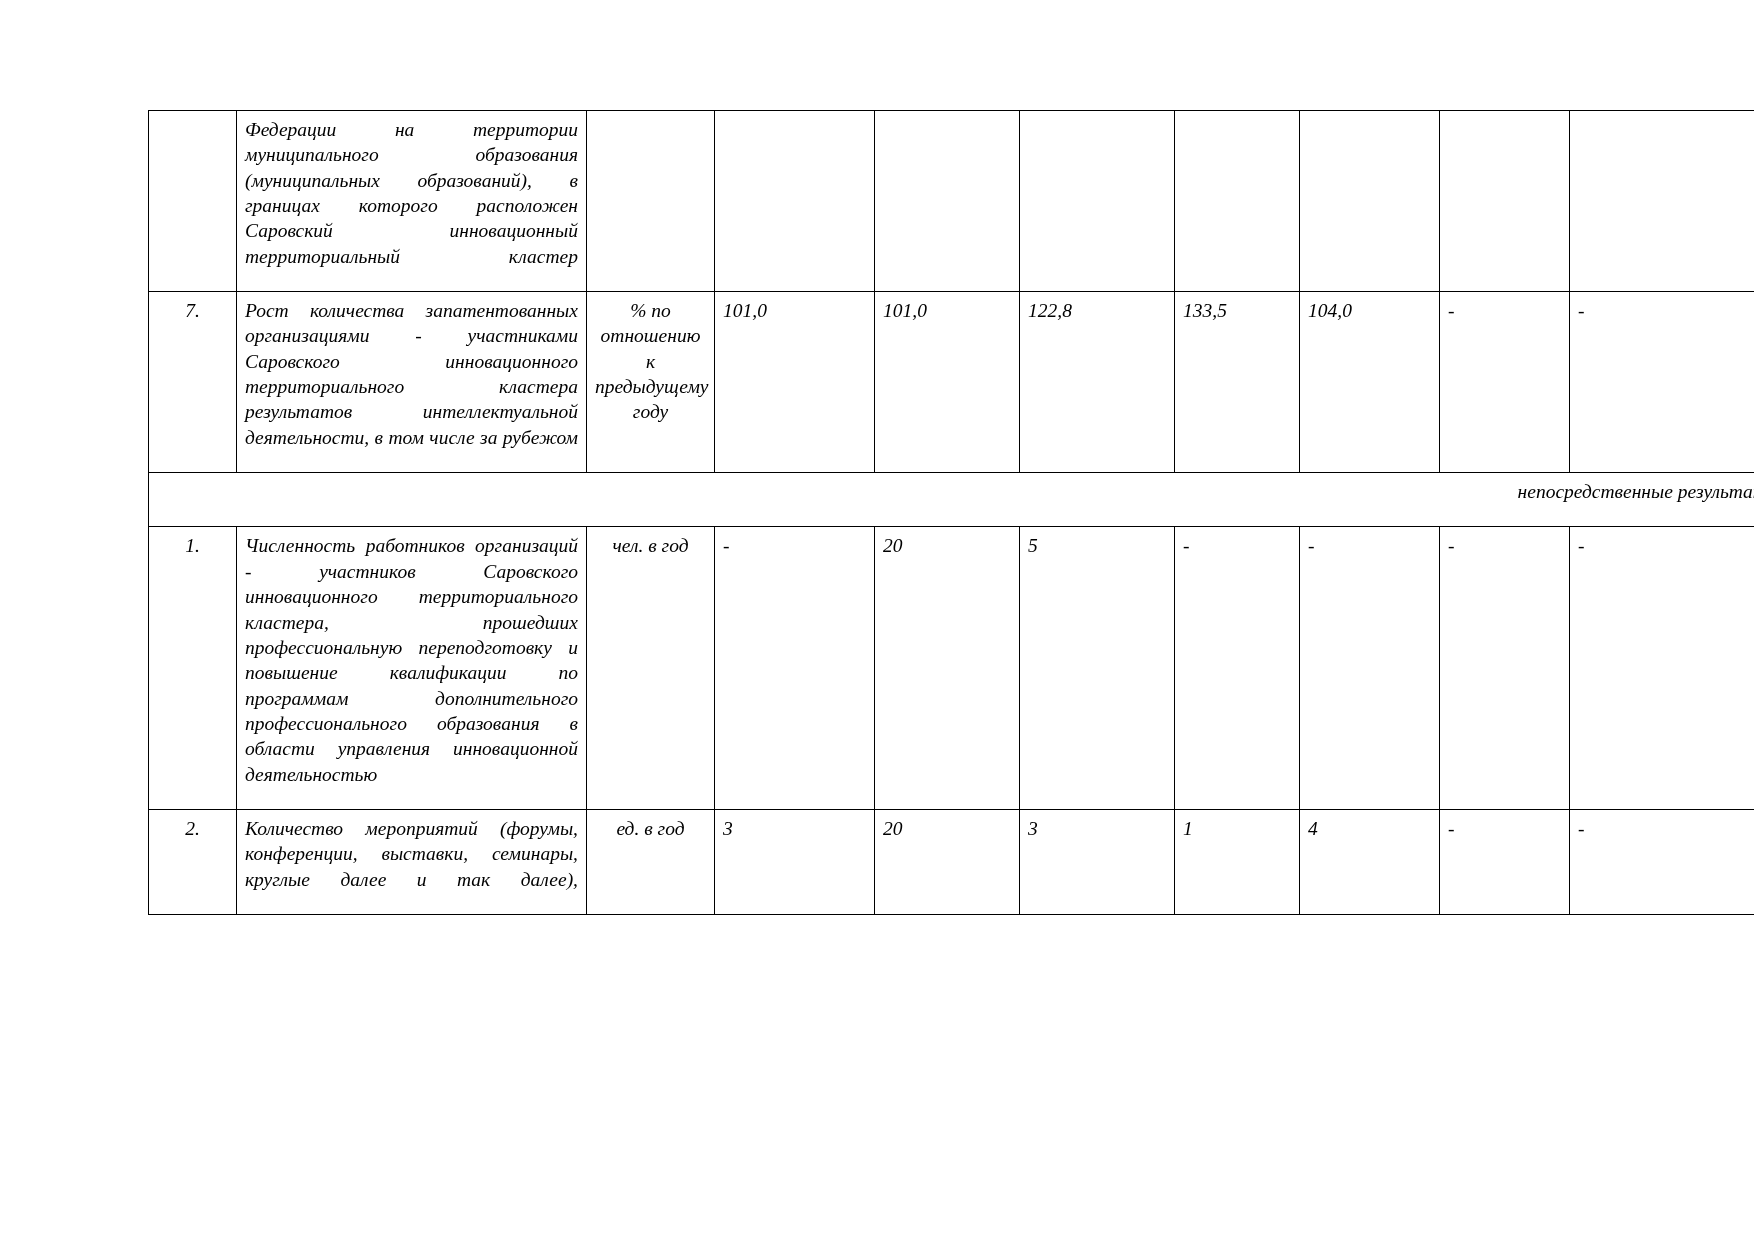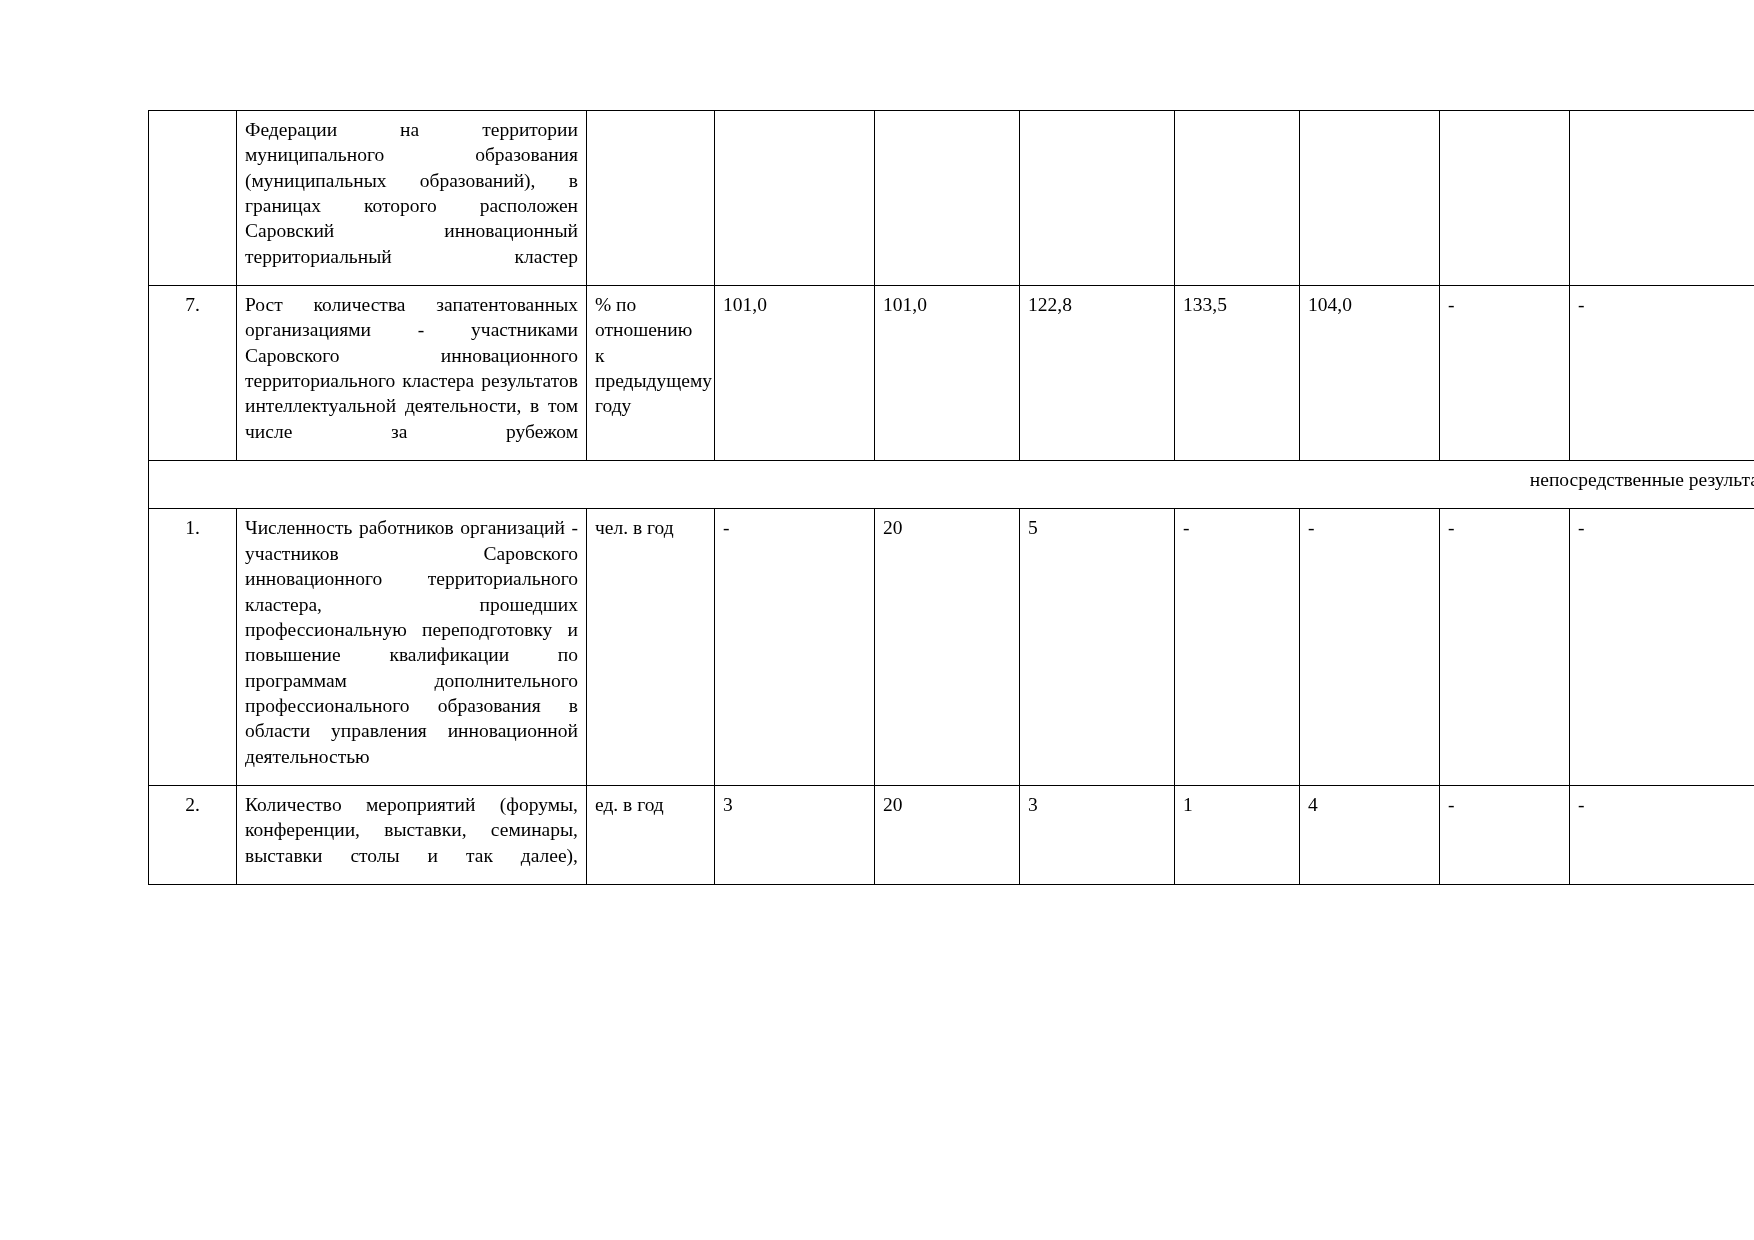--- a/index.html
+++ b/index.html
@@ -28,23 +28,24 @@
   }
   table.doc-table {
     border-collapse: collapse;
     table-layout: fixed;
     width: 1640px;
     font-size: 19.5px;
     line-height: 1.30;
   }
   table.doc-table td {
     border: 1.6px solid #000000;
-    padding: 6px 8px 16px 8px;
+    padding: 6px 8px 22px 8px;
     vertical-align: top;
     box-sizing: border-box;
+    font-style: italic;
   }
   
   col.c-num   { width: 88px; }
   col.c-name  { width: 350px; }
   col.c-unit  { width: 128px; }
   col.c-val   { width: 160px; }
   col.c-val2  { width: 145px; }
   col.c-val3  { width: 155px; }
   col.c-val4  { width: 125px; }
   col.c-val5  { width: 140px; }
@@ -54,20 +55,21 @@
   .cell-num {
     text-align: center;
     vertical-align: top;
   }
   .cell-name {
     text-align: justify;
     text-align-last: justify;
     hyphens: none;
   }
   .cell-unit {
+    text-align: center;
   }
   .cell-val {
   }
   .cell-section {
     text-align: right;
     padding-right: 188px;
   }
 </style>
 </head>
 <body>
@@ -127,21 +129,21 @@
           <td class="cell-val">20</td>
           <td class="cell-val">5</td>
           <td class="cell-val">-</td>
           <td class="cell-val">-</td>
           <td class="cell-val">-</td>
           <td class="cell-val">-</td>
         </tr>
 
         <tr>
           <td class="cell-num">2.</td>
-          <td class="cell-name">Количество мероприятий (форумы, конференции, выставки, семинары, выставки столы и так далее),</td>
+          <td class="cell-name">Количество мероприятий (форумы, конференции, выставки, семинары, круглые далее и так далее),</td>
           <td class="cell-unit">ед. в год</td>
           <td class="cell-val">3</td>
           <td class="cell-val">20</td>
           <td class="cell-val">3</td>
           <td class="cell-val">1</td>
           <td class="cell-val">4</td>
           <td class="cell-val">-</td>
           <td class="cell-val">-</td>
         </tr>
       </tbody>

